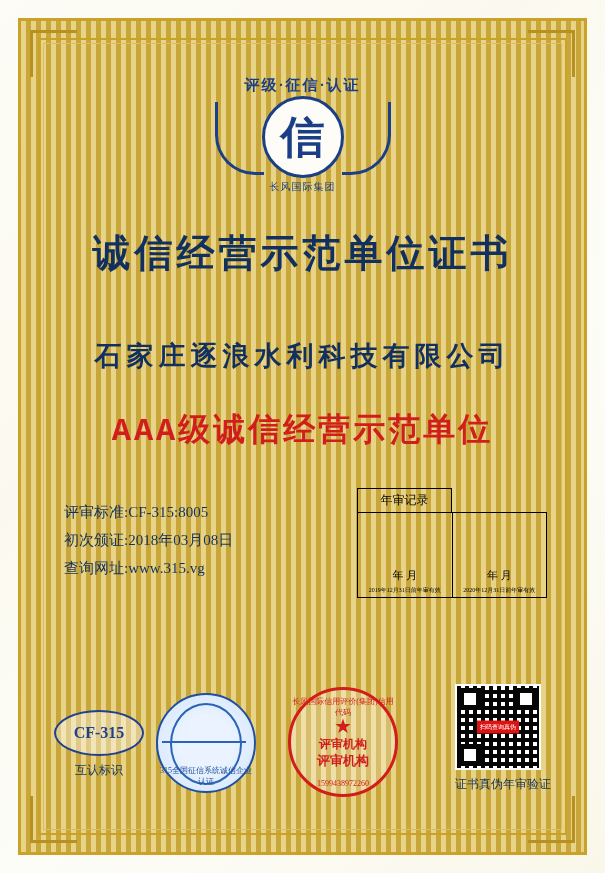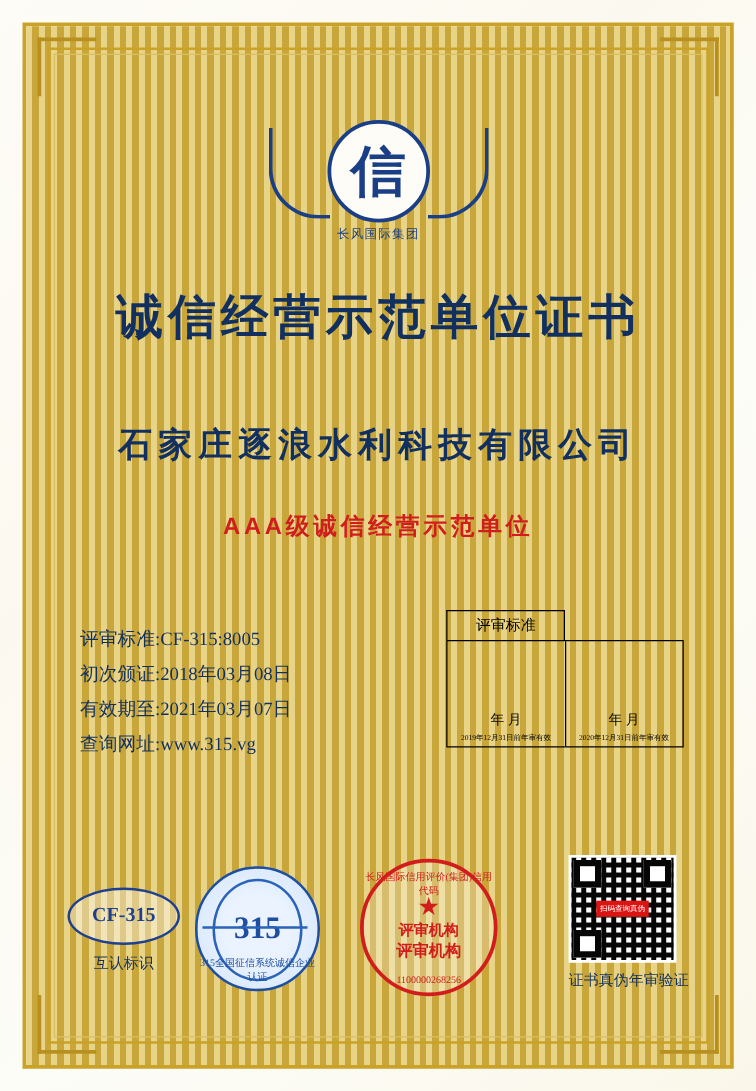--- a/index.html
+++ b/index.html
@@ -99,22 +99,22 @@
     font-size:15px;color:#12305f;font-weight:bold;
     font-family:"Liberation Serif", serif;
   }
   .company{
     position:absolute;left:0;right:0;top:290px;text-align:center;
     font-size:27px;font-weight:bold;color:#12305f;letter-spacing:5px;
     font-family:"Liberation Serif", serif;
   }
   .grade{
     position:absolute;left:0;right:0;top:360px;text-align:center;
-    font-size:19px;font-weight:bold;color:#d21d1d;letter-spacing:3px;
-    font-family:Liberation Sans, sans-serif;
+    font-size:32px;font-weight:bold;color:#d21d1d;letter-spacing:3px;
+    font-family:Liberation Mono, monospace;
   }
 
   
   .details{
     position:absolute;left:16px;top:450px;
     font-size:15px;color:#12305f;line-height:28px;
     font-family:Liberation Serif, serif;
   }
   .details div{white-space:nowrap;}
 
@@ -244,39 +244,39 @@
   <div class="frame-inner"></div>
   <div class="frame-inner2"></div>
   <div class="corner tl"></div>
   <div class="corner tr"></div>
   <div class="corner bl"></div>
   <div class="corner br"></div>
 
   <div class="content">
 
     <div class="logo-wrap">
+      <div class="logo-top-text">评级·征信·认证</div>
       <div class="wheat l"></div>
       <div class="wheat r"></div>
       <div class="logo-circle">信</div>
       <div class="logo-bottom-text">长风国际集团</div>
     </div>
 
     <div class="main-title">诚信经营示范单位证书</div>
     <div class="company">石家庄逐浪水利科技有限公司</div>
     <div class="grade">AAA级诚信经营示范单位</div>
 
     <div class="details">
       <div>评审标准:CF-315:8005</div>
       <div>初次颁证:2018年03月08日</div>
-      <div>有效期至:2021年03月07日</div>
       <div>查询网址:www.315.vg</div>
     </div>
 
     <div class="review">
-      <div class="review-title">评审标准</div>
+      <div class="review-title">年审记录</div>
       <div class="review-body">
         <div class="review-cell">
           <div class="ym">年  月</div>
           <div class="valid">2019年12月31日前年审有效</div>
         </div>
         <div class="review-cell">
           <div class="ym">年  月</div>
           <div class="valid">2020年12月31日前年审有效</div>
         </div>
       </div>
@@ -284,32 +284,31 @@
 
     <div class="seals">
 
       <div class="seal" style="left:6px;bottom:36px;">
         <div class="cf-oval">CF-315</div>
         <div class="cf-label">互认标识</div>
       </div>
 
       <div class="seal" style="left:108px;bottom:22px;">
         <div class="globe">
-          <div class="globe-num">315</div>
           <div class="globe-ring-text">315全国征信系统诚信企业认证</div>
         </div>
       </div>
 
       <div class="seal" style="left:240px;bottom:18px;">
         <div class="red-seal">
           <div class="arc">长风国际信用评价(集团)信用代码</div>
           <div class="star">★</div>
           <div class="mid">评审机构</div>
           <div class="mid2">评审机构</div>
-          <div class="code">1100000268256</div>
+          <div class="code">1599438972260</div>
         </div>
       </div>
 
       <div class="seal" style="right:6px;bottom:22px;">
         <div class="qr">
           <div class="finder f1"></div>
           <div class="finder f2"></div>
           <div class="finder f3"></div>
           <div class="center-tag">扫码查询真伪</div>
         </div>

